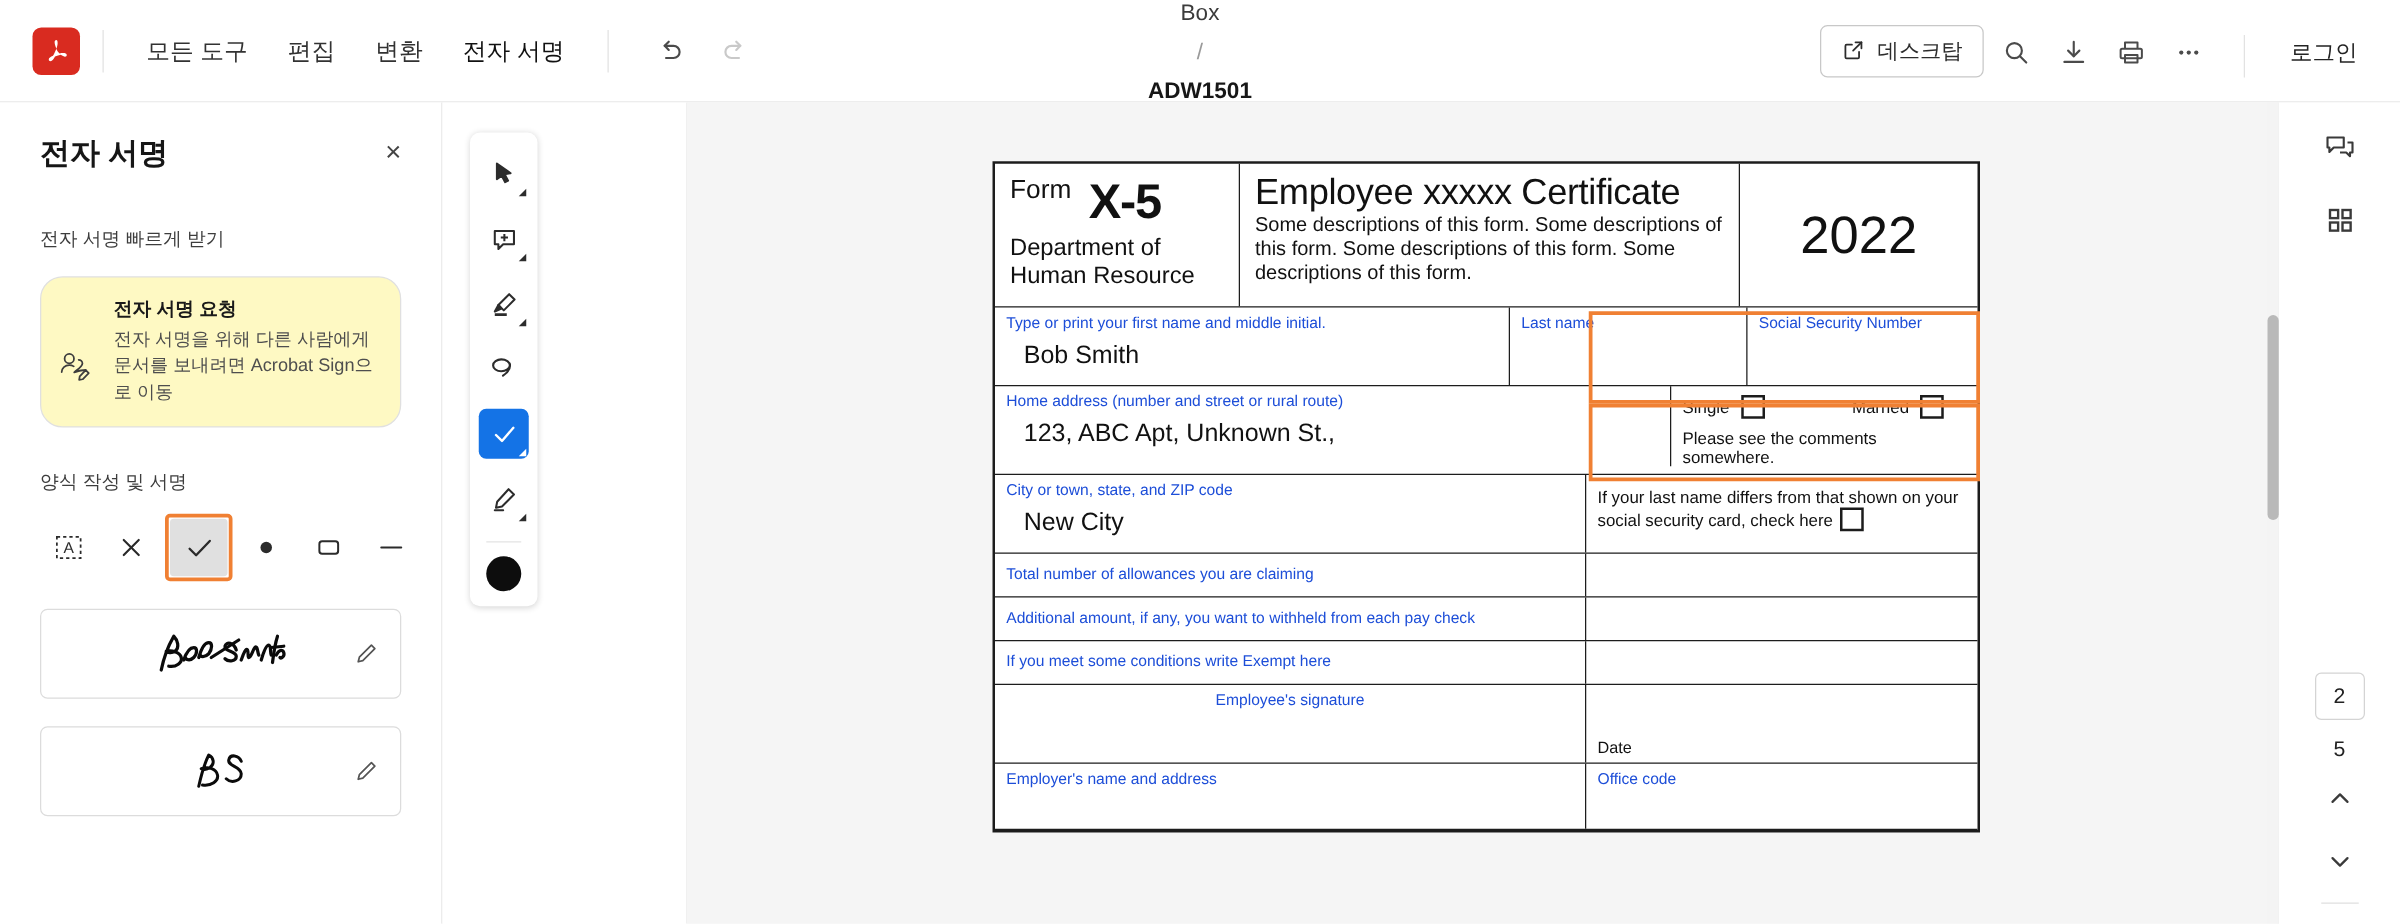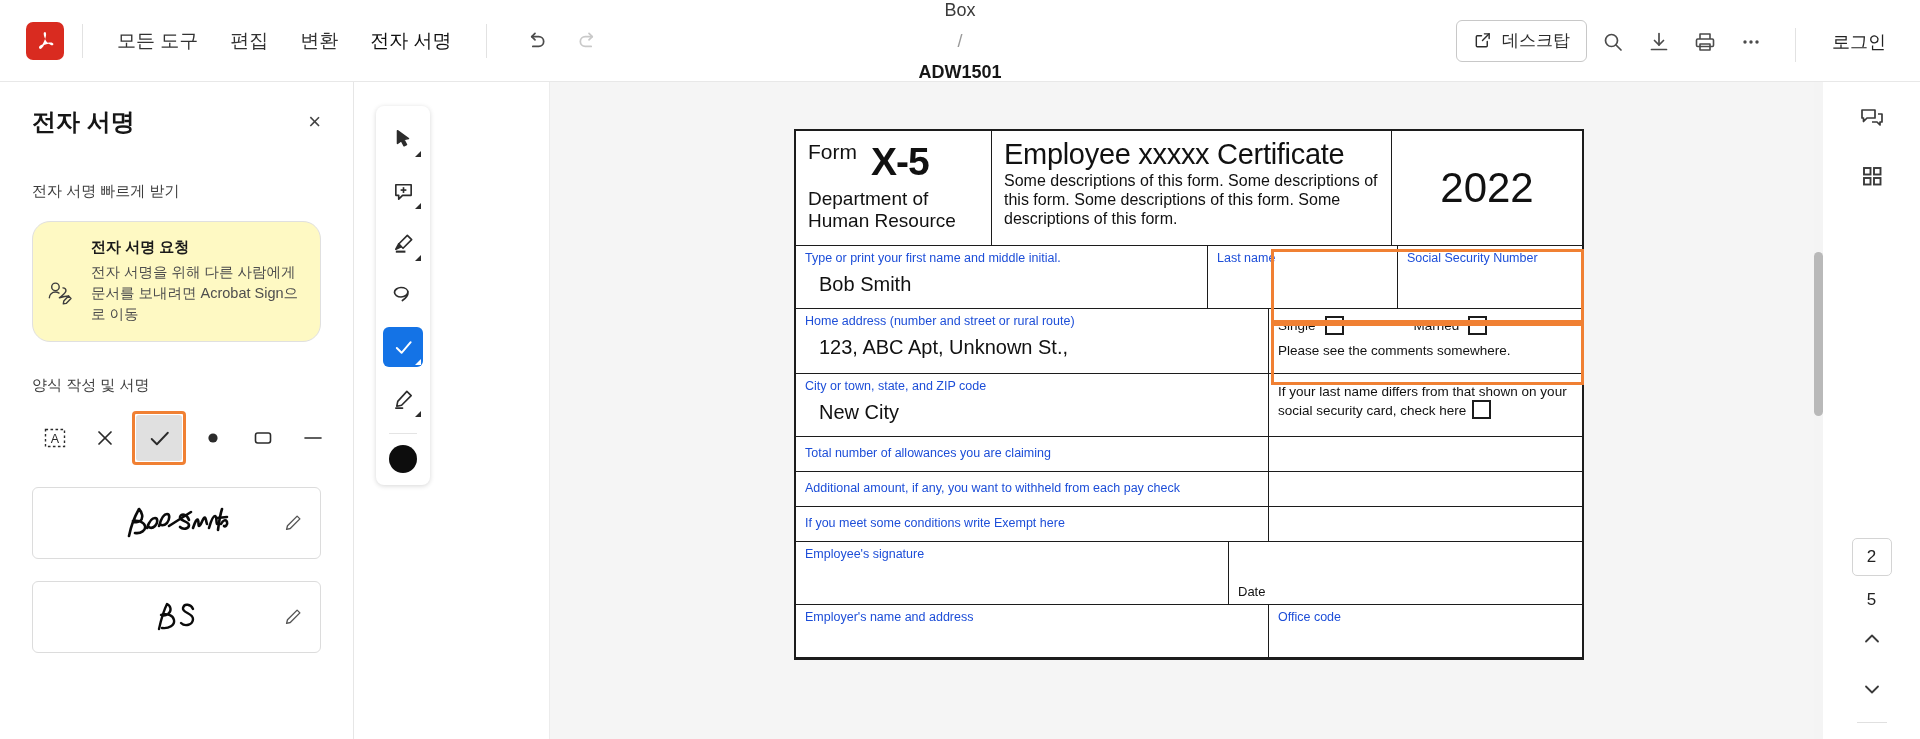--- a/index.html
+++ b/index.html
@@ -156,35 +156,35 @@
   .hdr-dept { font-size: 19px; line-height: 1.18; margin-top: 4px; }
   .hdr-mid { flex: 1; padding: 8px 11px 10px 12px; }
   .hdr-title { font-size: 29px; line-height: 1.05; letter-spacing: -.3px; }
   .hdr-desc { font-size: 16px; line-height: 1.16; margin-top: 3px; }
   .hdr-year { width: 190px; display: flex; align-items: center; justify-content: center; font-size: 42px; }
 
   .c-first { width: 412px; height: 62px; }
   .c-last  { width: 190px; }
   .c-ssn   { flex: 1; }
 
-  .c-addr { width: 473px; height: 64px; }
+  .c-addr { width: 541px; height: 64px; }
   .c-marital { flex: 1; padding: 0; }
   .marital-top { padding: 7px 9px 6px 9px; display: flex; align-items: center; }
   .m-opt { display: flex; align-items: center; gap: 9px; font-size: 13.5px; }
   .m-gap { width: 70px; }
   .chk { width: 19px; height: 19px; border: 2px solid #1c1c1c; display: inline-block; background: #fff; }
   .marital-note { font-size: 13.5px; padding: 2px 9px 6px 9px; }
 
   .c-city { width: 473px; height: 62px; }
   .c-lastdiff { flex: 1; padding: 9px 9px; font-size: 13.5px; line-height: 1.3; }
   .inline-chk { display: inline-block; vertical-align: -4px; margin-left: 6px; }
 
   .c-wide { width: 473px; height: 34px; display: flex; align-items: center; }
   .c-blank { flex: 1; }
-  .c-sig { width: 433px; height: 62px; }
+  .c-sig { width: 473px; height: 62px; text-align: center; }
   .c-date { flex: 1; position: relative; }
   .c-date .dtl { position: absolute; left: 9px; bottom: 5px; font-size: 13px; }
   .c-emp { width: 473px; height: 52px; }
   .c-office { flex: 1; }
 
   .hl-box {
     position: absolute; border: 3px solid #f08033; pointer-events: none;
   }
 
   

